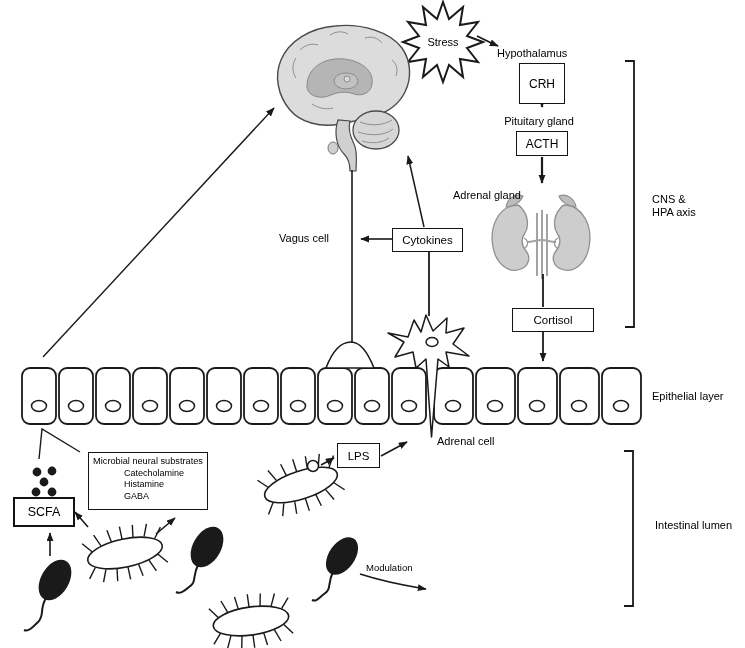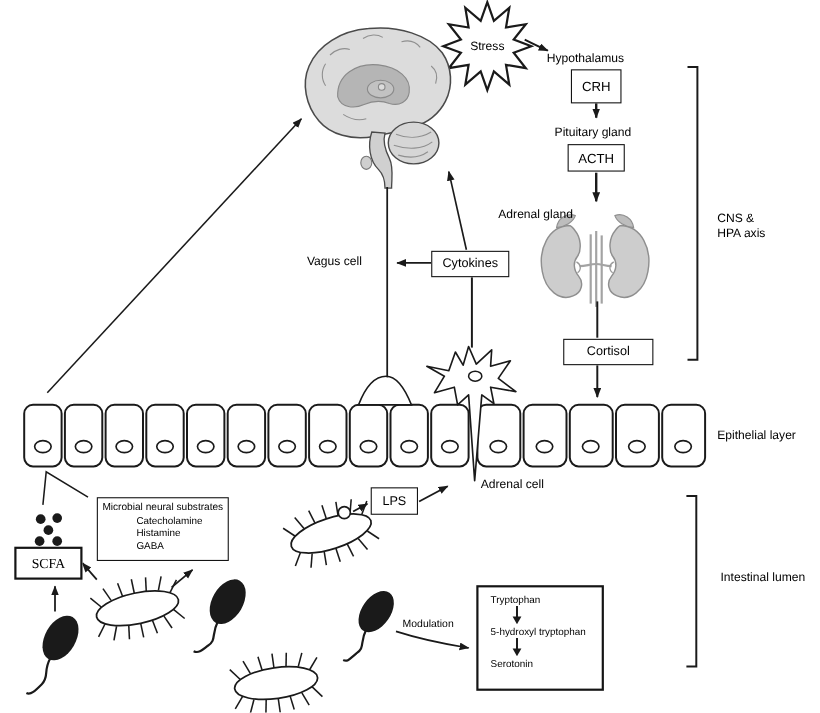--- a/index.html
+++ b/index.html
@@ -201,21 +201,21 @@
     <g>
       <ellipse cx="342" cy="556" rx="13" ry="21" fill="#1a1a1a" transform="rotate(35 342 556)"></ellipse>
       <path d="M333 572 C327 584 332 589 324 594 C318 599 316 602 312 600" fill="none" stroke="#1a1a1a" stroke-width="2"></path>
     </g>
   </svg>
 
   <div class="lbl ctr" style="left:413px;top:36px;width:60px;">Stress</div>
 
   <div class="lbl" style="left:497px;top:47px;">Hypothalamus</div>
 
-  <div class="dbox" style="left:519px;top:63px;width:46px;height:31px;font-size:12px;">CRH</div>
+  <div class="dbox" style="left:519px;top:63px;width:46px;height:41px;font-size:12px;">CRH</div>
 
   <div class="lbl ctr" style="left:496px;top:115px;width:86px;">Pituitary gland</div>
 
   <div class="dbox" style="left:516px;top:131px;width:52px;height:25px;font-size:12px;">ACTH</div>
 
   <div class="lbl" style="left:453px;top:189px;">Adrenal gland</div>
 
   <div class="dbox" style="left:512px;top:308px;width:82px;height:24px;">Cortisol</div>
 
   <div class="lbl" style="left:279px;top:232px;">Vagus cell</div>
@@ -226,40 +226,27 @@
     <div>CNS &amp;</div>
     <div>HPA axis</div>
   </div>
 
   <div class="lbl" style="left:652px;top:390px;">Epithelial layer</div>
 
   <div class="lbl" style="left:437px;top:435px;">Adrenal cell</div>
 
   <div class="lbl" style="left:655px;top:519px;">Intestinal lumen</div>
 
-  <div class="dbox bold-border" style="left:13px;top:497px;width:62px;height:30px;font-size:12.5px;font-family:Liberation Serif, serif;">SCFA</div>
+  <div class="dbox bold-border" style="left:13px;top:497px;width:62px;height:30px;font-size:12.5px;">SCFA</div>
 
   <div class="substrates">
     <div class="title">Microbial neural substrates</div>
     <div class="item">Catecholamine</div>
     <div class="item">Histamine</div>
     <div class="item">GABA</div>
   </div>
 
   <div class="dbox" style="left:337px;top:443px;width:43px;height:25px;">LPS</div>
 
   <div class="lbl small" style="left:366px;top:561px;">Modulation</div>
 
-  <div class="serotonin">
-    <div class="step">Tryptophan</div>
-    <svg class="mini-arrow" width="12" height="17" viewBox="0 0 12 17">
-      <line x1="6" y1="0" x2="6" y2="10" stroke="#1a1a1a" stroke-width="1.8"></line>
-      <polygon points="2,9.5 10,9.5 6,16.5" fill="#1a1a1a"></polygon>
-    </svg>
-    <div class="step">5-hydroxyl tryptophan</div>
-    <svg class="mini-arrow" width="12" height="17" viewBox="0 0 12 17">
-      <line x1="6" y1="0" x2="6" y2="10" stroke="#1a1a1a" stroke-width="1.8"></line>
-      <polygon points="2,9.5 10,9.5 6,16.5" fill="#1a1a1a"></polygon>
-    </svg>
-    <div class="step">Serotonin</div>
-  </div>
 
 </div>
 
 </body></html>

